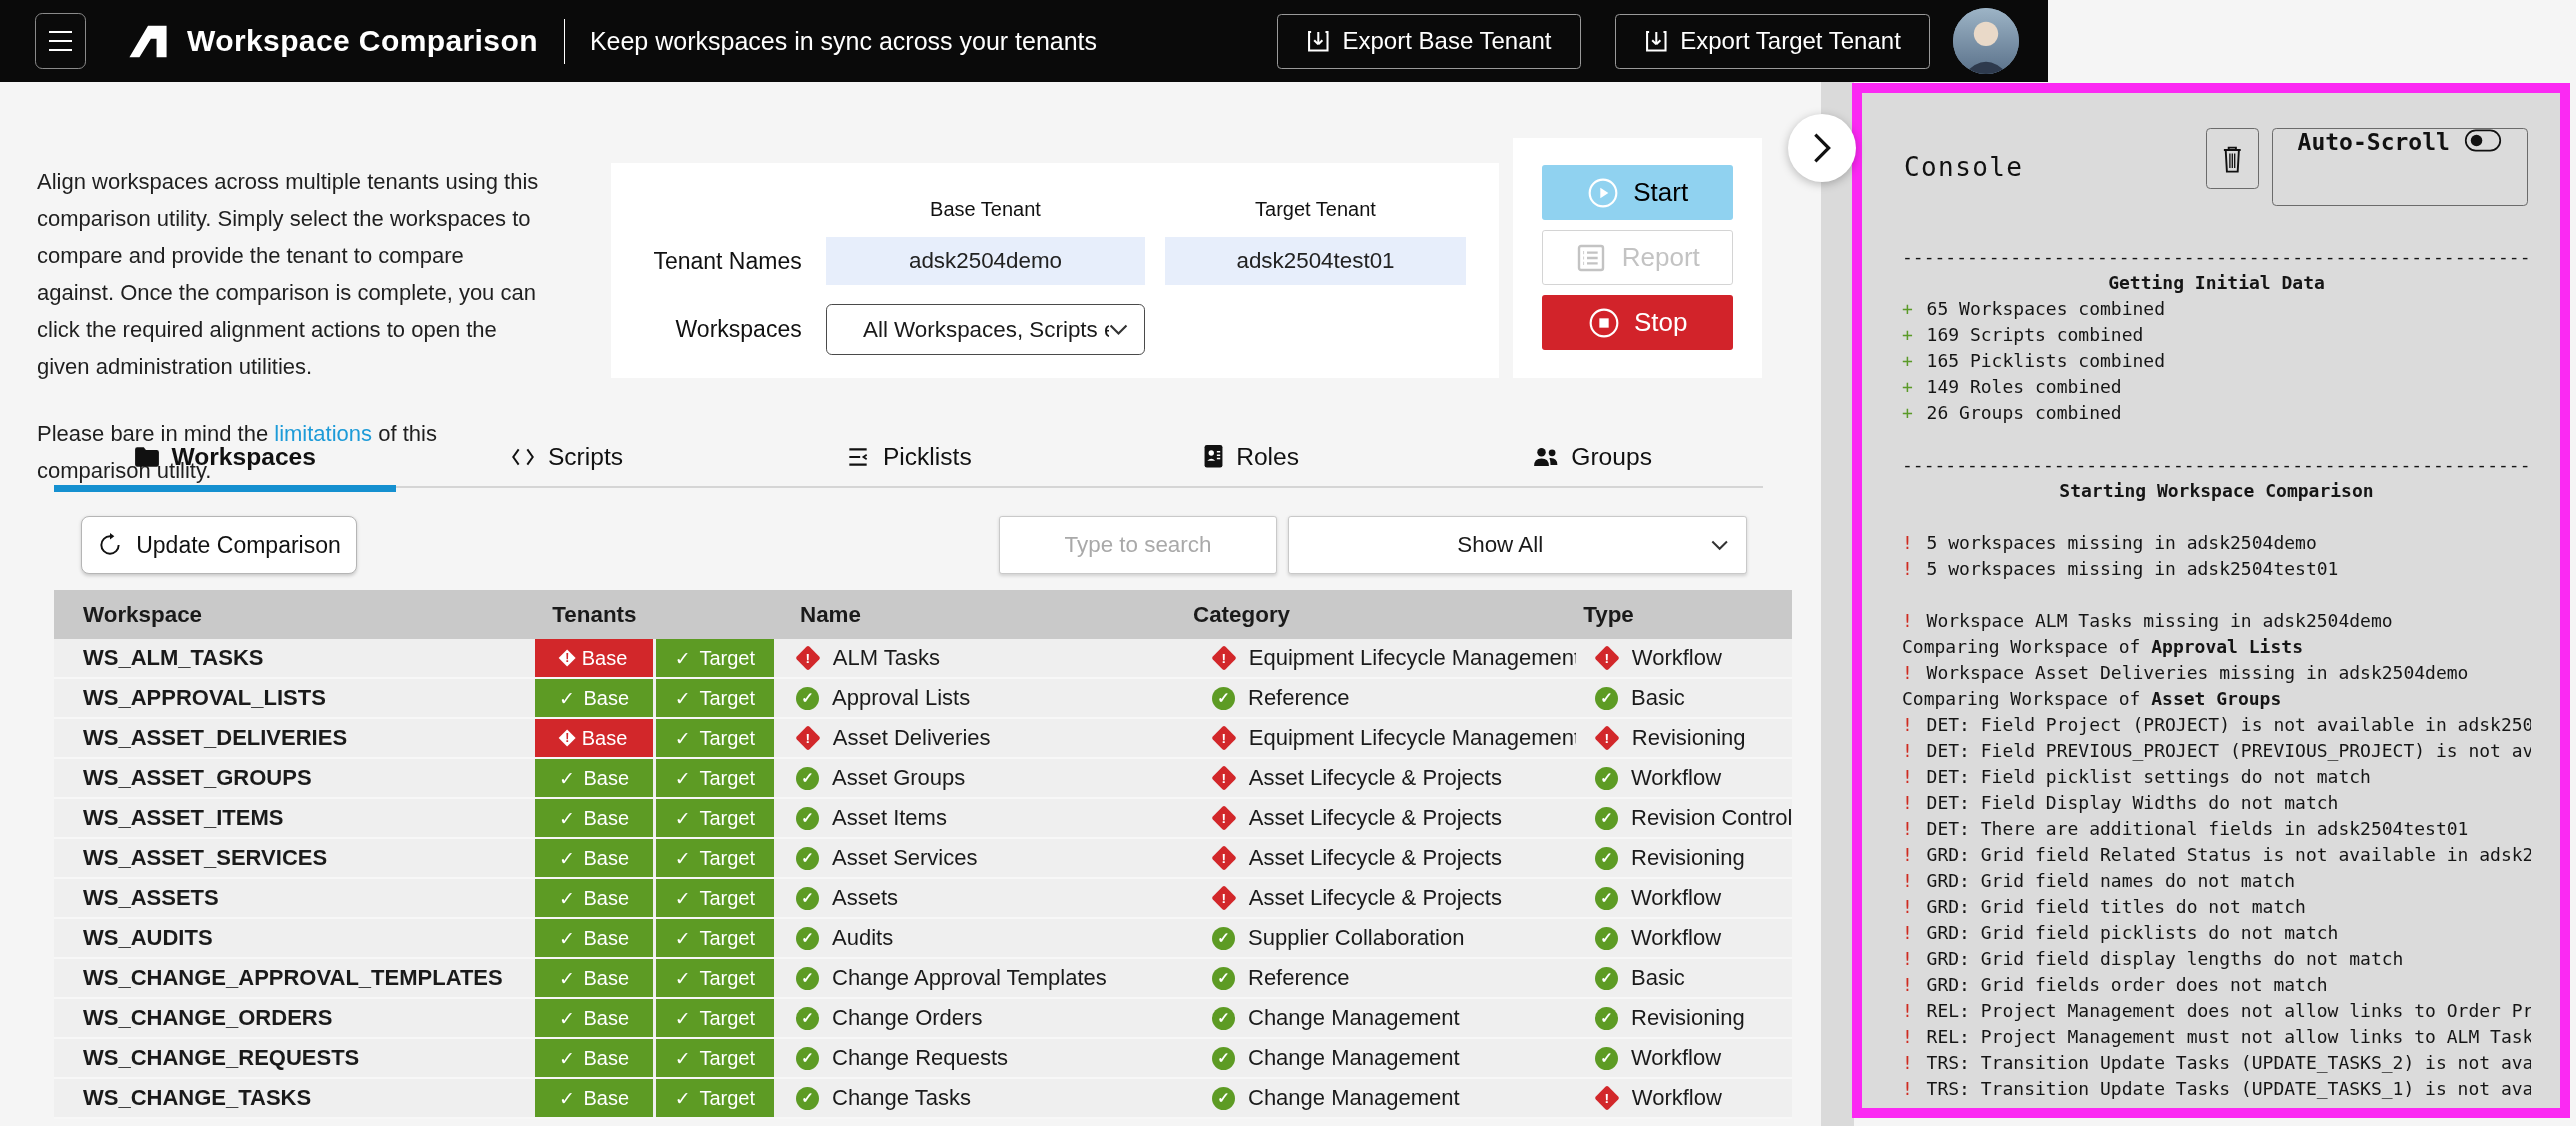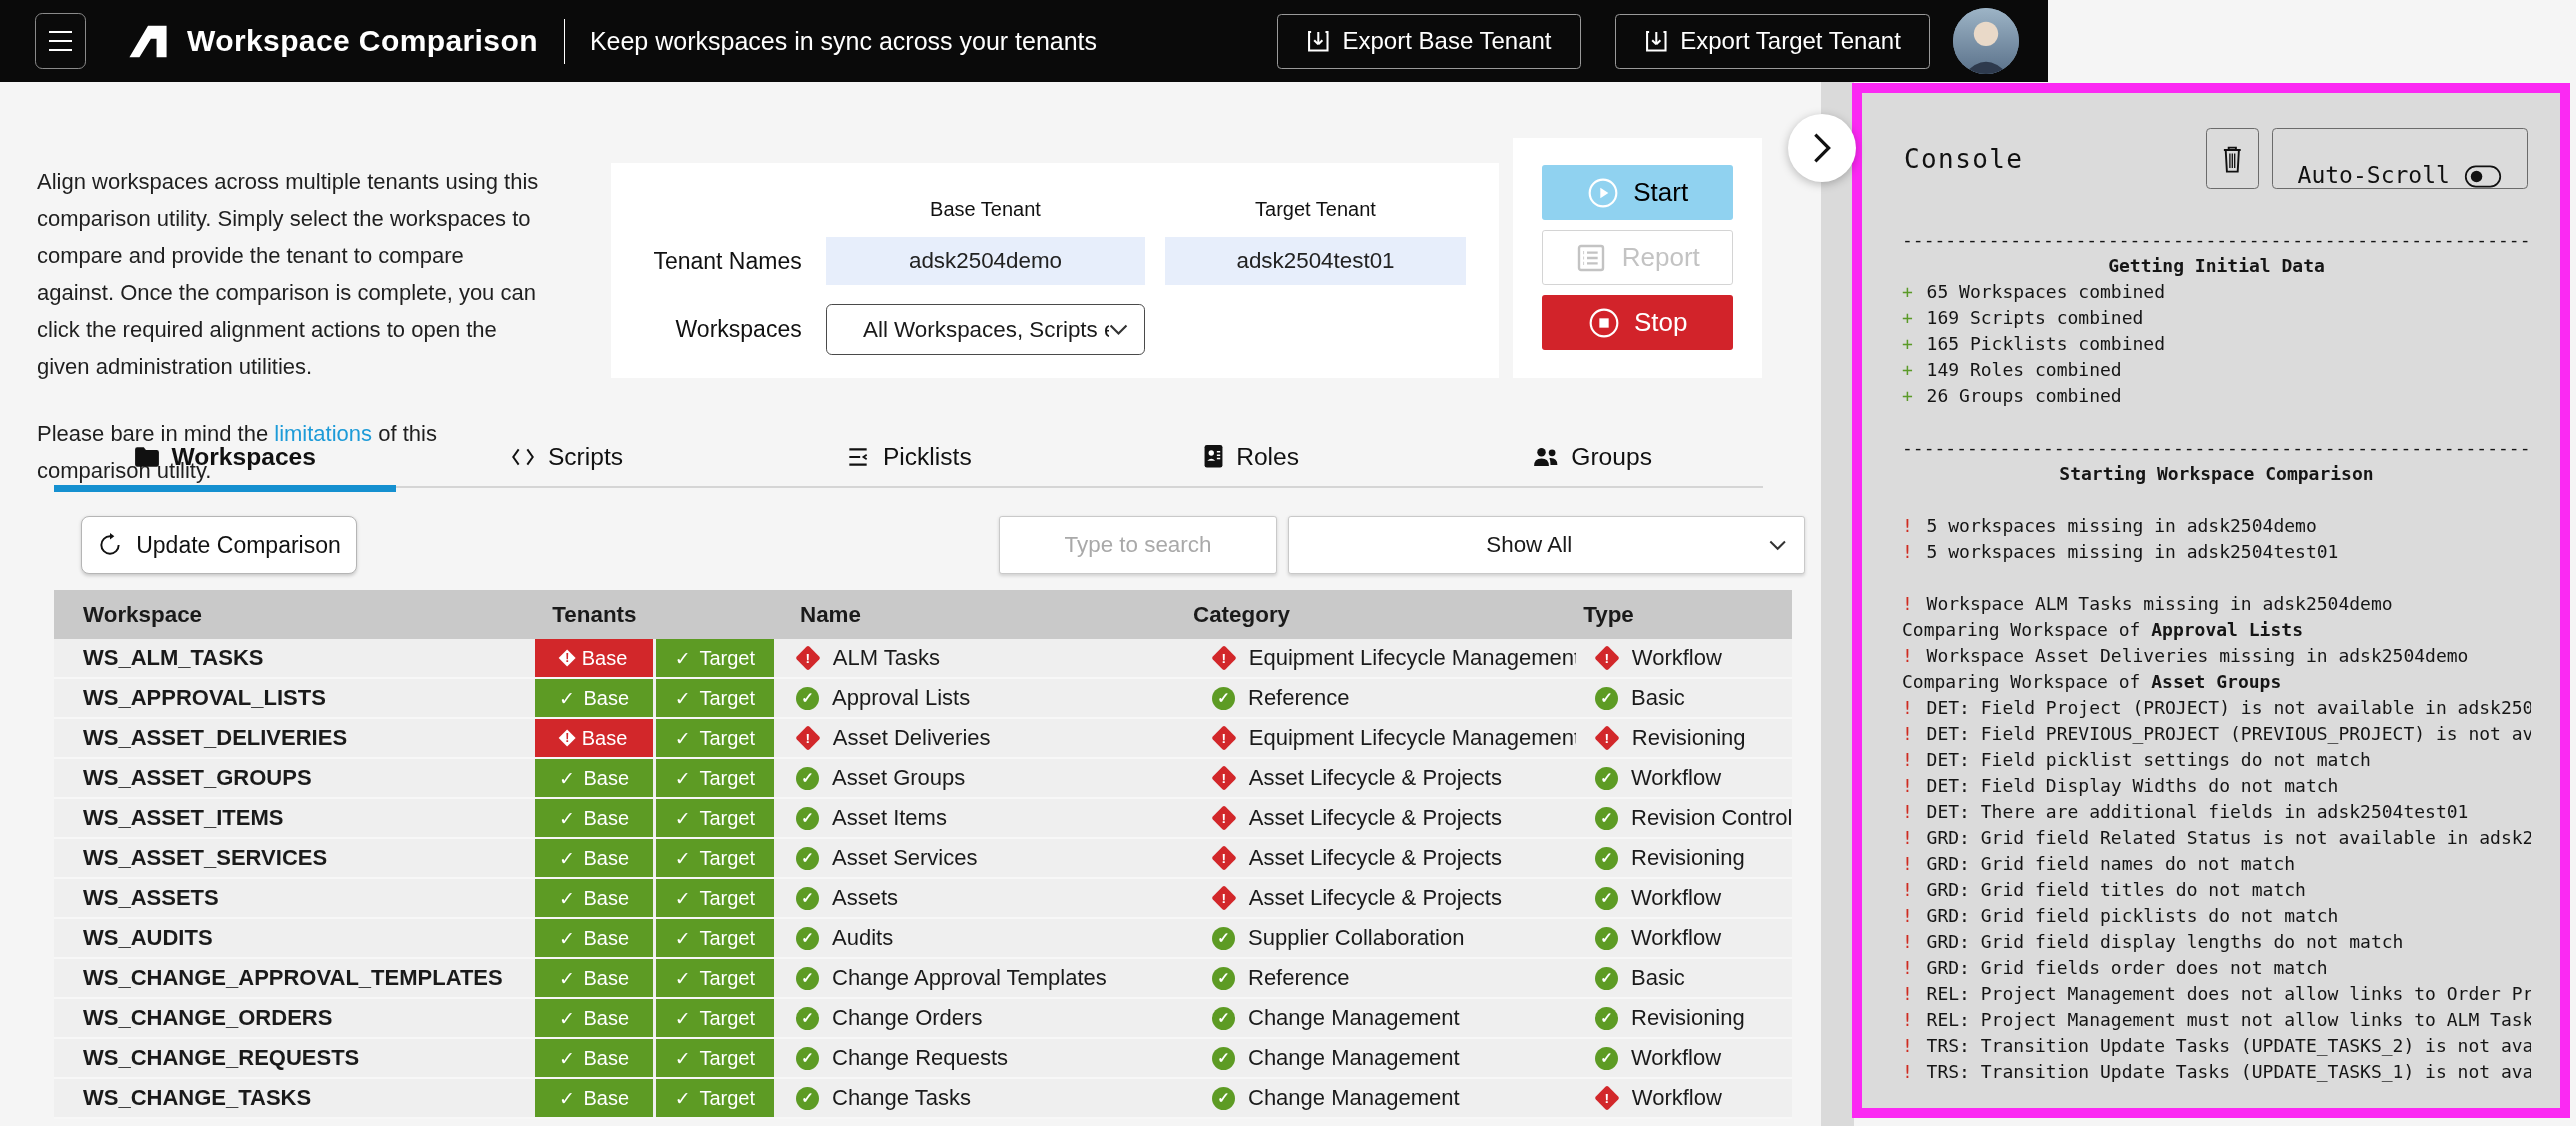--- a/index.html
+++ b/index.html
@@ -47,21 +47,21 @@
   .tabs { position:absolute; left:54px; top:345px; width:1709px; height:61px; display:flex; border-bottom:2.9px solid #d5d5d5; }
   .tab { width:342px; display:flex; align-items:center; justify-content:center; gap:11.6px; font-size:24.6px; color:#111; cursor:pointer; position:relative; }
   .tab.active { font-weight:bold; }
   .tab.active::after { content:""; position:absolute; left:0; right:0; bottom:-5.8px; height:6.5px; background:#1590d0; }
 
   
   .toolbar { position:absolute; left:54px; top:434px; width:1709px; height:61px; }
   .update-btn { position:absolute; left:27px; top:0; width:276px; height:58px; background:#fff; border:1.4px solid #b5b5b5; border-radius:8px; box-shadow:0 1.4px 3.6px rgba(0,0,0,.18); font-size:23px; display:flex; align-items:center; justify-content:center; gap:13px; cursor:pointer; font-family:inherit; color:#111; }
   .search-input { position:absolute; left:945px; top:0; width:278px; height:58px; background:#fff; border:1.4px solid #c9c9c9; border-radius:2.9px; box-shadow:0 1.4px 3.6px rgba(0,0,0,.15); font-size:22.4px; text-align:center; font-family:inherit; color:#333; }
   .search-input::placeholder { color:#a9a9a9; }
-  .filter-select { position:absolute; left:1234px; top:0; width:517px; height:58px; background:#fff; border:1.4px solid #c9c9c9; border-radius:2.9px; box-shadow:0 1.4px 3.6px rgba(0,0,0,.15); font-size:22.4px; display:flex; align-items:center; cursor:pointer; }
+  .filter-select { position:absolute; left:1234px; top:0; width:459px; height:58px; background:#fff; border:1.4px solid #c9c9c9; border-radius:2.9px; box-shadow:0 1.4px 3.6px rgba(0,0,0,.15); font-size:22.4px; display:flex; align-items:center; cursor:pointer; }
   .filter-select .val { flex:1; text-align:center; }
   .filter-select .chev { margin-right:17.3px; }
 
   
   .wtable { position:absolute; left:54px; top:508px; width:1738px; }
   .thead { display:grid; grid-template-columns:481px 242px 416px 383px 217px; background:#c9c9c9; height:49px; align-items:center; font-weight:bold; font-size:22.4px; }
   .thead .th { padding-left:29px; }
   .thead .th.t2 { padding-left:17.3px; }
   .trow { display:grid; grid-template-columns:481px 242px 416px 383px 217px; height:40px; background:#efefef; border-bottom:2.2px solid #f7f7f7; align-items:center; }
   .c-ws { padding-left:29px; font-weight:bold; font-size:22px; white-space:nowrap; overflow:hidden; }
@@ -78,21 +78,21 @@
   .st.ok i { font-style:normal; color:#fff; font-size:15px; font-weight:bold; }
   .st.err { width:18px; height:18px; border-radius:2.2px; background:#d2272a; transform:rotate(45deg); margin:0 2.9px; }
   .st.err i { transform:rotate(-45deg); font-style:normal; color:#fff; font-size:13.7px; font-weight:bold; }
 
   
   .console-panel { position:absolute; left:1852px; top:83px; width:718px; height:1035px; border:10px solid #fb29f3; background:#dbdbdb; font-family:"DejaVu Sans Mono", monospace; }
   .console-head { display:flex; align-items:center; padding:35px 32px 0 42px; }
   .console-title { font-size:26px; color:#111; letter-spacing:1.4px; }
   .console-tools { margin-left:auto; display:flex; gap:13px; }
   .trash-btn { width:53px; height:61px; border:1.4px solid #6b6b6b; border-radius:4.3px; background:transparent; display:flex; align-items:center; justify-content:center; cursor:pointer; }
-  .autoscroll-btn { height:61px; border:1.4px solid #6b6b6b; border-radius:4.3px; background:transparent; display:flex; align-items:flex-end; justify-content:center; gap:14.5px; padding:0 24.6px; font-family:inherit; font-size:23px; font-weight:normal; color:#111; cursor:pointer; }
+  .autoscroll-btn { height:78px; border:1.4px solid #6b6b6b; border-radius:4.3px; background:transparent; display:flex; align-items:flex-start; justify-content:center; gap:14.5px; padding:0 24.6px; font-family:inherit; font-size:23px; font-weight:bold; color:#111; cursor:pointer; }
   .console-body { margin-top:38px; padding:0 0 0 40px; height:860px; overflow:hidden; font-size:18px; color:#151515; }
   .cline { height:26px; line-height:26px; white-space:nowrap; overflow:hidden; width:629px; }
   .cline.head { text-align:center; font-weight:bold; }
   .cline .mk { display:inline-block; width:24.6px; }
   .cline .mk.warn { color:#cf2b20; }
   .cline .mk.plus { color:#5a9a28; }
   .cline b { font-weight:bold; }
 </style>
 </head>
 <body>

